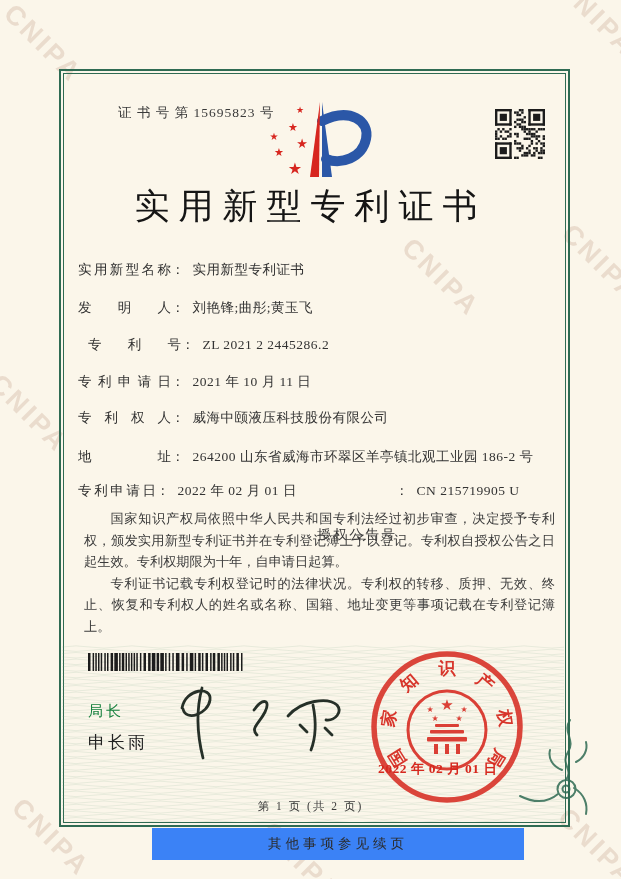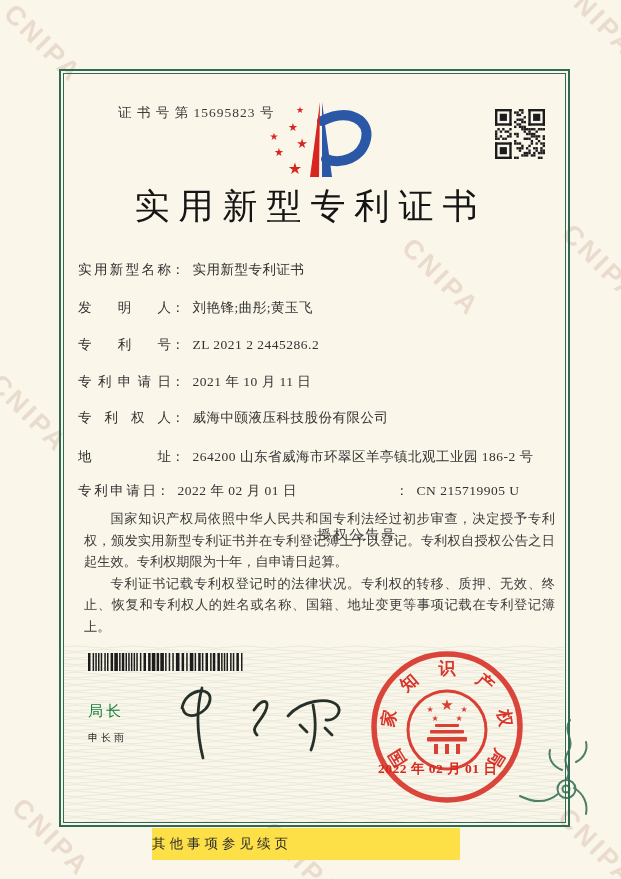--- a/index.html
+++ b/index.html
@@ -37,33 +37,33 @@
   .bodytext{
     position:absolute; left:84px; top:508px; width:471px;
     font-size:13.2px; line-height:21.5px; text-align:justify; color:#3b3b3b;
   }
   .bodytext p{margin:0; text-indent:2em;}
   .guilloche{position:absolute; left:62px; top:645px; width:502px; height:177px; overflow:hidden;}
   .barcode{position:absolute; left:88px; top:653px; width:158px; height:18px;}
   .sig-title{position:absolute; left:88px; top:702px; font-family:"Liberation Sans","DejaVu Sans",sans-serif;
     font-size:15px; letter-spacing:3px; color:#15803d; font-weight:500;}
   .sig-name{position:absolute; left:88px; top:731px; font-family:"Liberation Sans","DejaVu Sans",sans-serif;
-    font-size:10px; letter-spacing:3px; color:#222; font-weight:500;}
+    font-size:17px; letter-spacing:3px; color:#222; font-weight:500;}
   .sig-script{position:absolute; left:158px; top:676px; width:190px; height:88px;}
   .seal{position:absolute; left:368px; top:648px; width:158px; height:158px; opacity:0.93;}
   .seal-date{
     position:absolute; left:378px; top:760px; width:150px; font-size:13.5px;
     color:#d6281e; letter-spacing:0.5px; font-weight:600; white-space:nowrap;
   }
   .ornament{position:absolute; left:518px; top:718px; width:100px; height:100px;}
   .page-info{position:absolute; left:0; top:799px; width:100%; text-align:center;
     font-size:11.5px; letter-spacing:2px; color:#3a3a3a;}
   .cont-note{
-    position:absolute; left:152px; top:828px; width:308px; height:32px;
-    background:#fde047; text-align:left; line-height:32px;
+    position:absolute; left:152px; top:828px; width:372px; height:32px;
+    background:#3b82f6; text-align:center; line-height:32px;
     font-size:13.5px; letter-spacing:4px; color:#2b2b2b;
   }
 </style>
 </head>
 <body>
 
 <div class="page">
 
   <div class="wm" style="left:-6px; top:28px;">CNIPA</div>
   <div class="wm" style="left:548px; top:2px;">CNIPA</div>
@@ -283,21 +283,21 @@
   </div>
 
   <div class="title">实用新型专利证书</div>
 
   <div class="frow" style="top:261px;">
     <span class="flabel">实用新型名称</span><span class="fcolon">：</span><span class="fvalue">实用新型专利证书</span>
   </div>
   <div class="frow" style="top:299px;">
     <span class="flabel">发明人</span><span class="fcolon">：</span><span class="fvalue">刘艳锋;曲彤;黄玉飞</span>
   </div>
-  <div class="frow" style="top:336px;">
+  <div class="frow" style="top:336px;margin-left:10px;">
     <span class="flabel">专利号</span><span class="fcolon">：</span><span class="fvalue">ZL 2021 2 2445286.2</span>
   </div>
   <div class="frow" style="top:373px;">
     <span class="flabel">专利申请日</span><span class="fcolon">：</span><span class="fvalue">2021 年 10 月 11 日</span>
   </div>
   <div class="frow" style="top:409px;">
     <span class="flabel">专利权人</span><span class="fcolon">：</span><span class="fvalue">威海中颐液压科技股份有限公司</span>
   </div>
   <div class="frow" style="top:448px;">
     <span class="flabel">地址</span><span class="fcolon">：</span><span class="fvalue">264200 山东省威海市环翠区羊亭镇北观工业园 186-2 号</span>
@@ -417,15 +417,16 @@
         <path d="M 48 62 a 9 9 0 1 1 1 18 a 9 9 0 1 1 -1 -18"></path>
         <circle cx="48" cy="71" r="3.5"></circle>
         <path d="M 40 76 C 28 86 14 84 2 78"></path>
         <path d="M 56 70 C 66 76 70 86 68 96"></path>
         <path d="M 44 52 C 34 48 30 40 32 32"></path>
         <path d="M 58 44 C 66 40 70 32 68 24"></path>
       </g>
     </svg>
   </div>
 
+  <div class="page-info">第 1 页 (共 2 页)</div>
   <div class="cont-note">其他事项参见续页</div>
 
 </div>
 
 </body></html>

